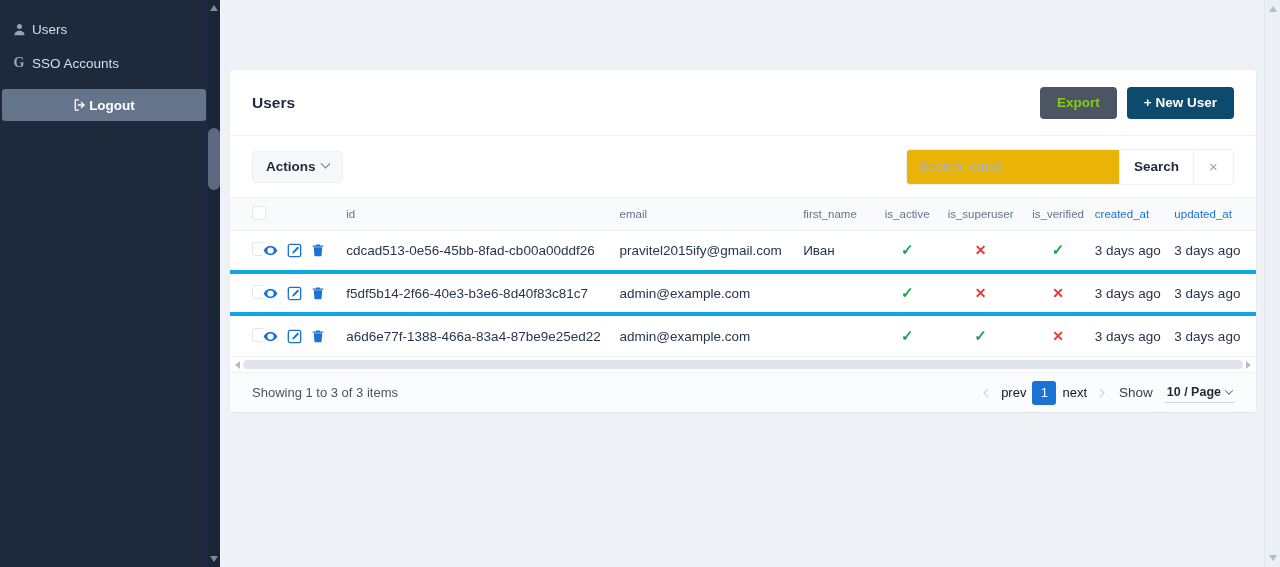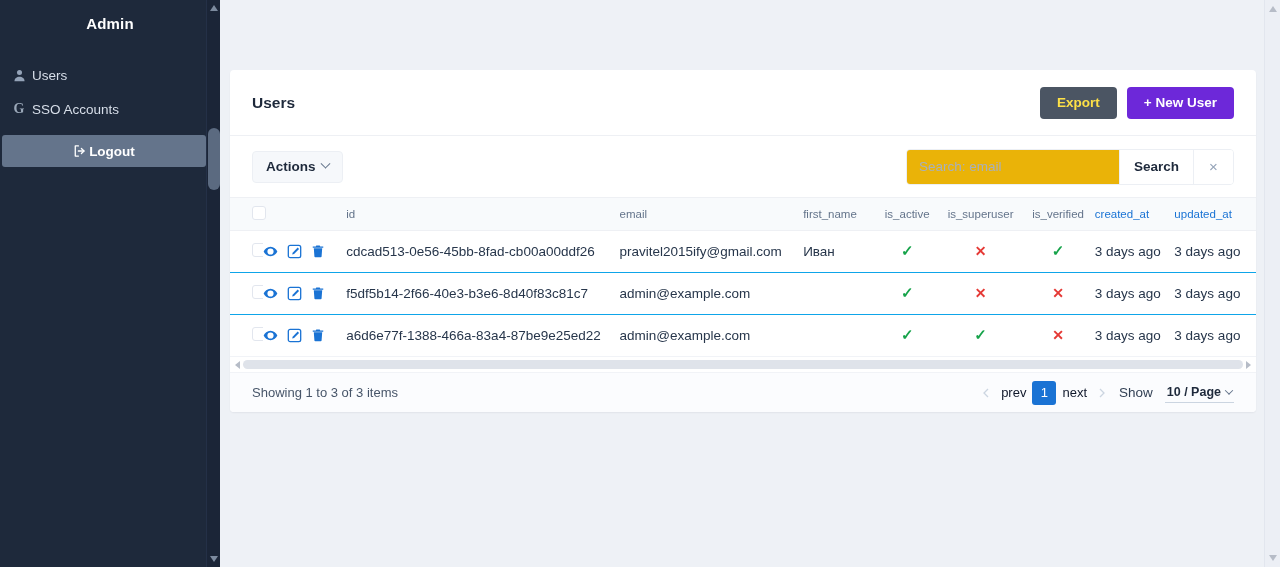--- a/index.html
+++ b/index.html
@@ -141,22 +141,22 @@
     font-size: 13.5px;
     font-weight: bold;
     display: inline-flex;
     align-items: center;
     justify-content: center;
     padding: 0 17px;
     cursor: pointer;
     border: none;
     font-family: "Liberation Sans", sans-serif;
   }
-  .btn-export { background: #4b5563; color: #fde047; margin-right: 10px; }
-  .btn-new { background: #6d28d9; color: #fff; }
+  .btn-export { background: #4b5563; color: #84cc16; margin-right: 10px; }
+  .btn-new { background: #0c4a6e; color: #fff; }
 
   .toolbar {
     height: 62px;
     display: flex;
     align-items: center;
     padding: 0 22px;
     border-bottom: 1px solid #eef0f4;
   }
   .actions-btn {
     height: 32px;
@@ -237,21 +237,21 @@
     text-align: left;
     padding: 0;
     border-bottom: 1px solid #eef0f4;
     vertical-align: middle;
   }
   thead th.sortable { color: #1a73d4; }
   tbody td {
     height: 42px;
     font-size: 13.5px;
     color: #27364b;
-    border-bottom: 1px solid #0ea5e9;
+    border-bottom: 4px solid #0ea5e9;
     padding: 0;
     vertical-align: middle;
     white-space: nowrap;
     overflow: hidden;
   }
   tbody tr:last-child td { border-bottom: none; }
 
   .c-check { width: 32px; padding-left: 22px !important; }
   .c-act   { width: 82px; }
   .c-id    { width: 268px; }
@@ -365,21 +365,20 @@
     border-left: 4px solid transparent;
     border-right: 4px solid transparent;
   }
   .ps-arrow.up { top: 6px; border-bottom: 6px solid #b6bcc7; }
   .ps-arrow.down { bottom: 6px; border-top: 6px solid #b6bcc7; }
 </style>
 </head>
 <body>
 
 <aside class="sidebar">
-  <div class="sidebar-brand">Admin</div>
 
   <nav class="nav">
     <div class="nav-item">
       <span class="nav-ico">
         <svg width="13" height="13" viewBox="0 0 16 16" fill="currentColor">
           <circle cx="8" cy="4.3" r="3.1"></circle>
           <path d="M1.8 15c0-3.4 2.8-5.4 6.2-5.4s6.2 2 6.2 5.4z"></path>
         </svg>
       </span>
       <span class="nav-label">Users</span>

